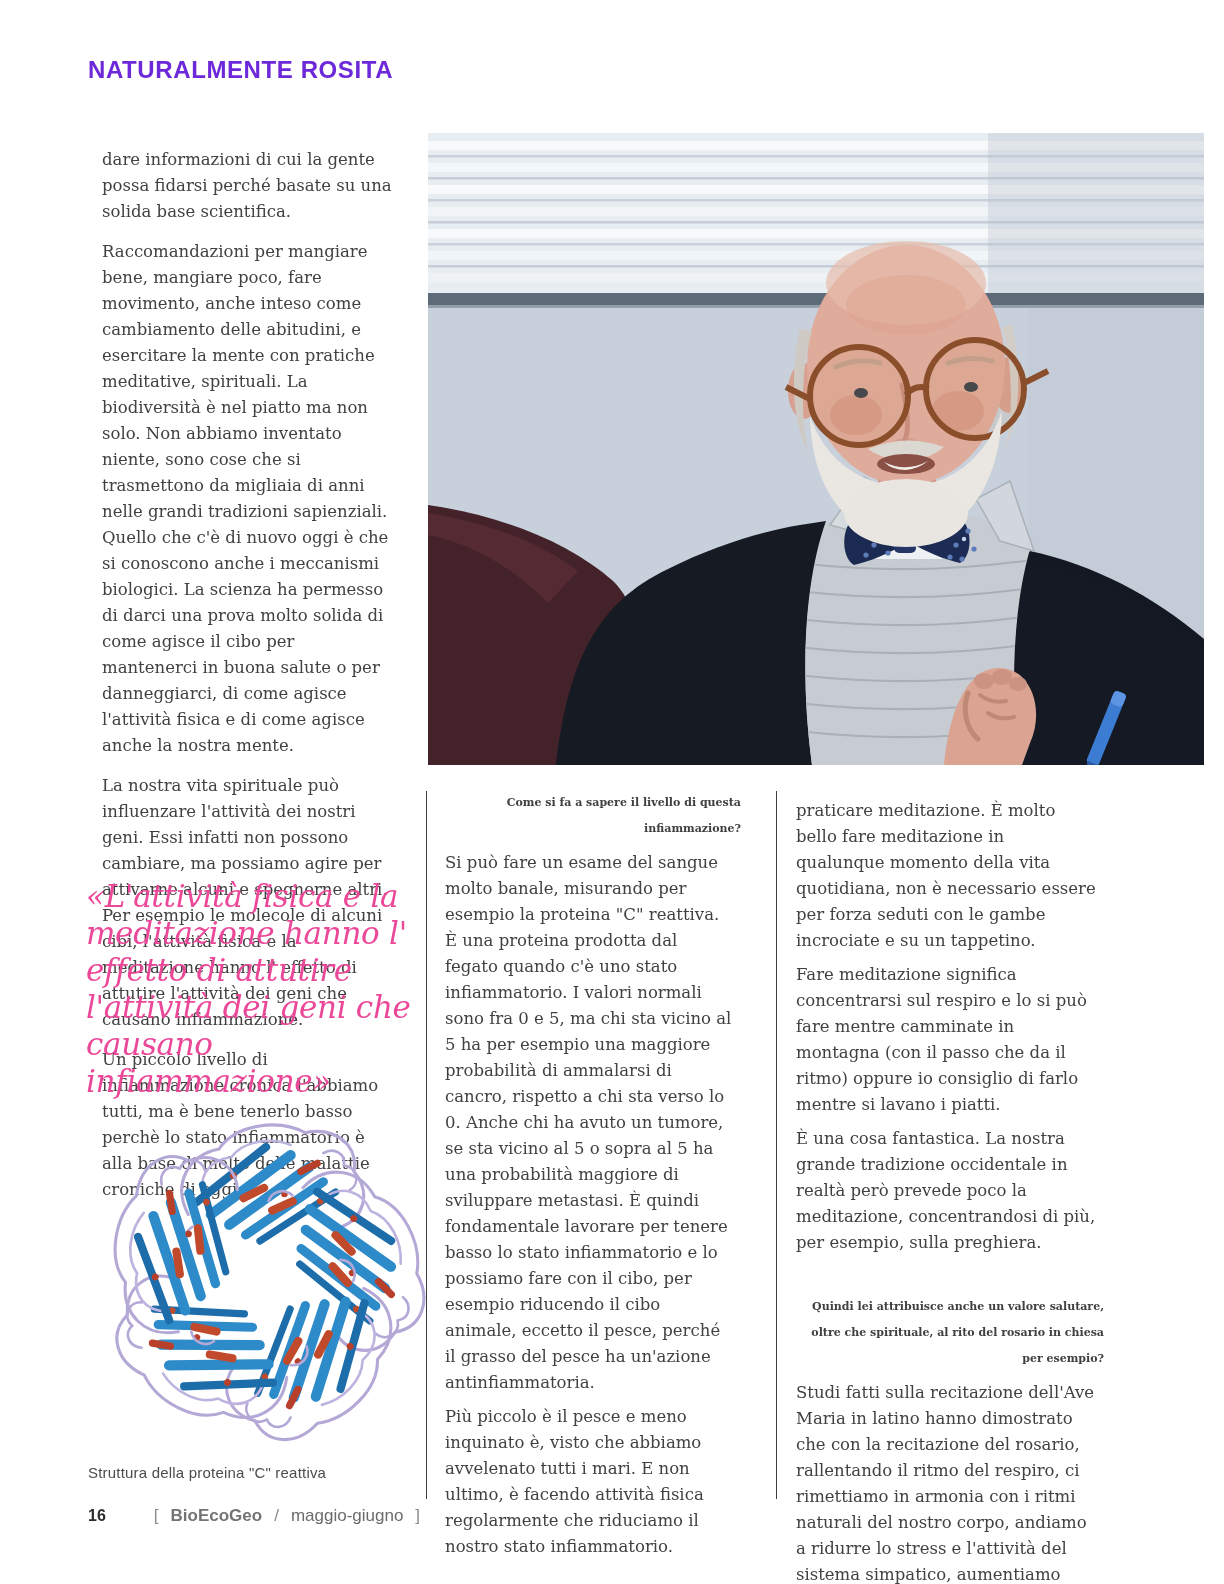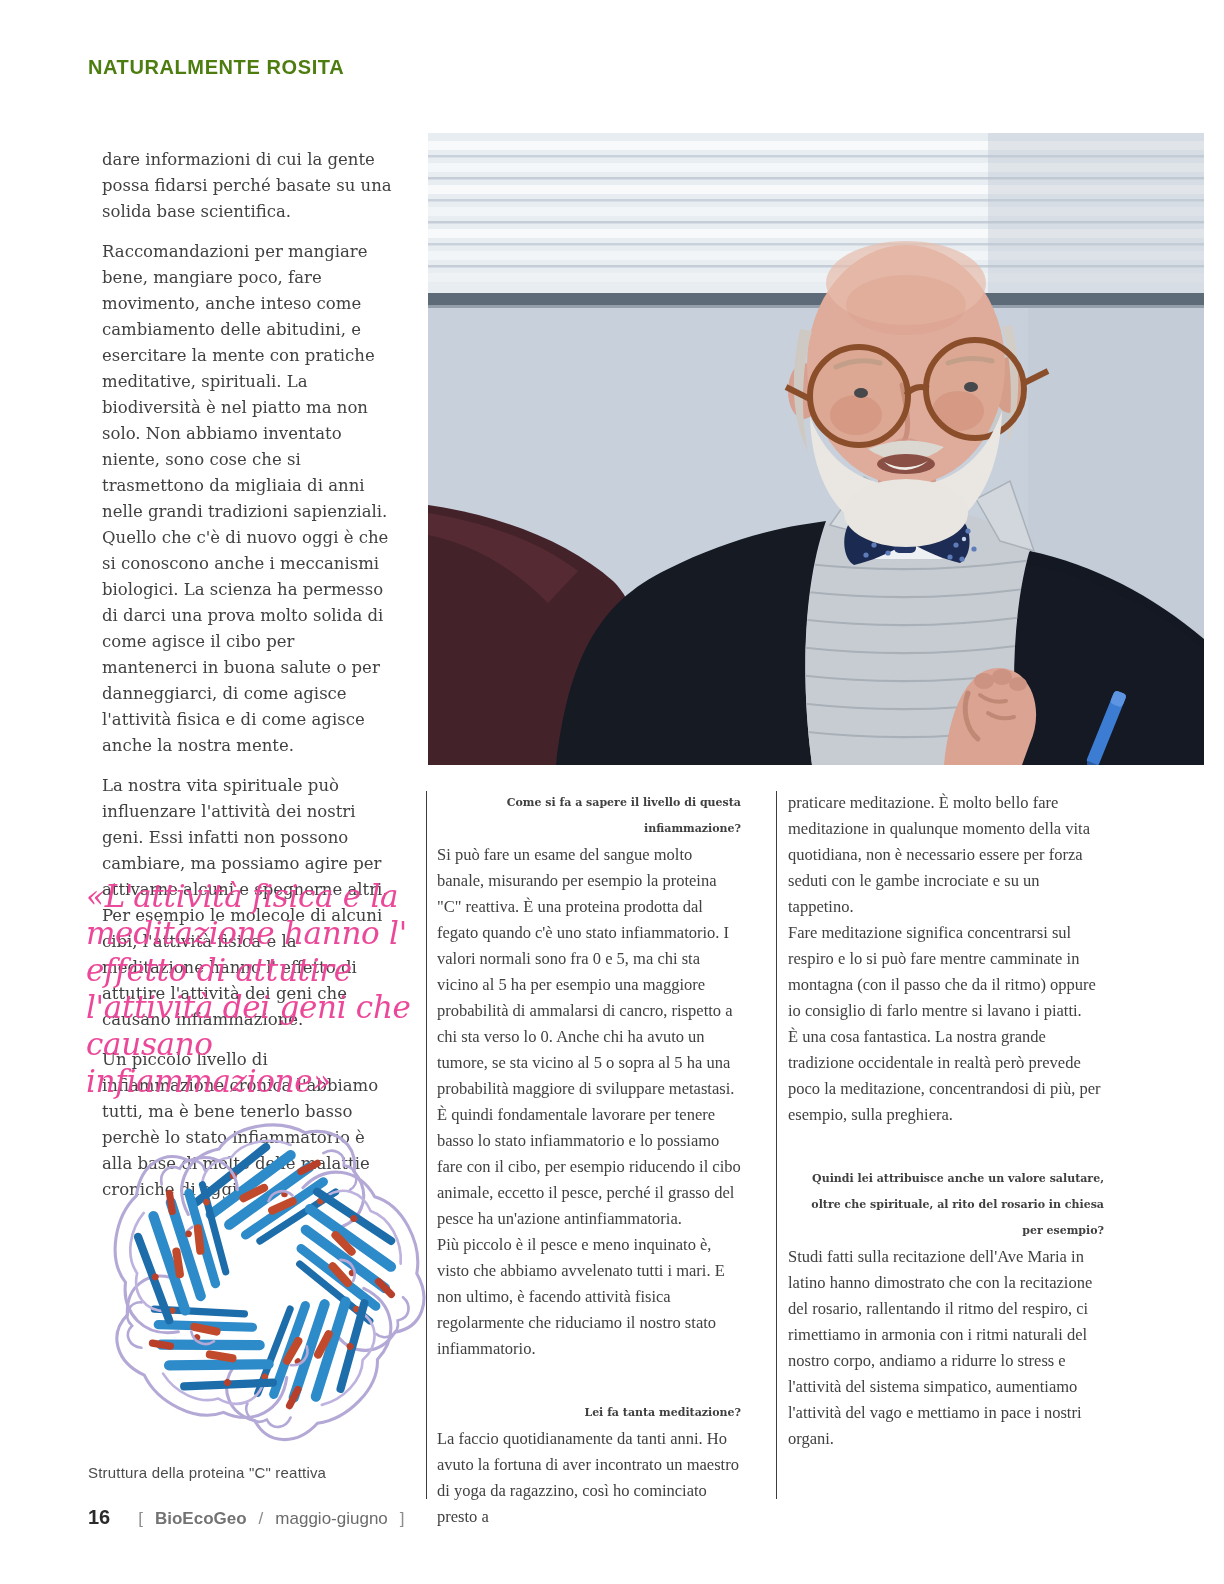--- a/index.html
+++ b/index.html
@@ -3,21 +3,21 @@
 <meta charset="utf-8">
 <style>
   html,body { margin:0; padding:0; background:#ffffff; }
   .page {
     position:relative; width:1224px; height:1584px; background:#ffffff;
     font-family:"DejaVu Serif", serif; overflow:hidden;
   }
   .kicker {
     position:absolute; left:88px; top:56px;
     font-family:"Liberation Sans", sans-serif; font-weight:bold;
-    font-size:20px; letter-spacing:0.6px; color:#4d7c0f;
+    font-size:24px; letter-spacing:0.6px; color:#6d28d9;
   }
   .left-col {
     position:absolute; left:88px; top:133px; width:318px;
     font-size:16.5px; line-height:26px; color:#414141; text-align:left;
   }
   .left-col p { margin:14px; }
   .pull-quote {
     position:absolute; left:86px; top:878px; width:360px;
     font-style:italic; font-weight:500;
     font-size:31px; line-height:37px; color:#ec4899; letter-spacing:-0.3px;
@@ -39,31 +39,31 @@
   .divider {
     position:absolute; top:791px; width:1.4px; height:708px; background:#3d3d3d;
   }
   .d1 { left:426px; }
   .d2 { left:776px; }
   .col {
     position:absolute; top:790px; font-size:16.5px; line-height:26px; color:#414141;
   }
   .mid-col { left:437px; width:304px; }
   .right-col { left:788px; width:316px; }
-  .col p { margin:0;font-family:Liberation Serif, serif; }
+  .col p { margin:8px; }
   .col h3 {
     margin:0; font-size:11px; line-height:26px; color:#404040; font-weight:bold;text-align:right;
   }
   .col h3.gap { margin-top:38px; }
   .footer {
     position:absolute; left:88px; top:1506px;
     font-family:"Liberation Sans", sans-serif; font-size:17px; color:#6b6b6b;
     display:flex; align-items:baseline; gap:12px;
   }
-  .footer .pnum { font-weight:bold; color:#2b2b2b; margin-right:16px; font-size:20px;text-align:center; }
+  .footer .pnum { font-weight:bold; color:#2b2b2b; margin-right:36px; font-size:16px;text-align:center; }
   .footer .mag { font-weight:bold; color:#737373; }
   .footer .bracket { color:#8c8c8c; }
 </style>
 </head>
 <body>
 
 <div class="page">
 
   <div class="kicker">NATURALMENTE ROSITA</div>
 

